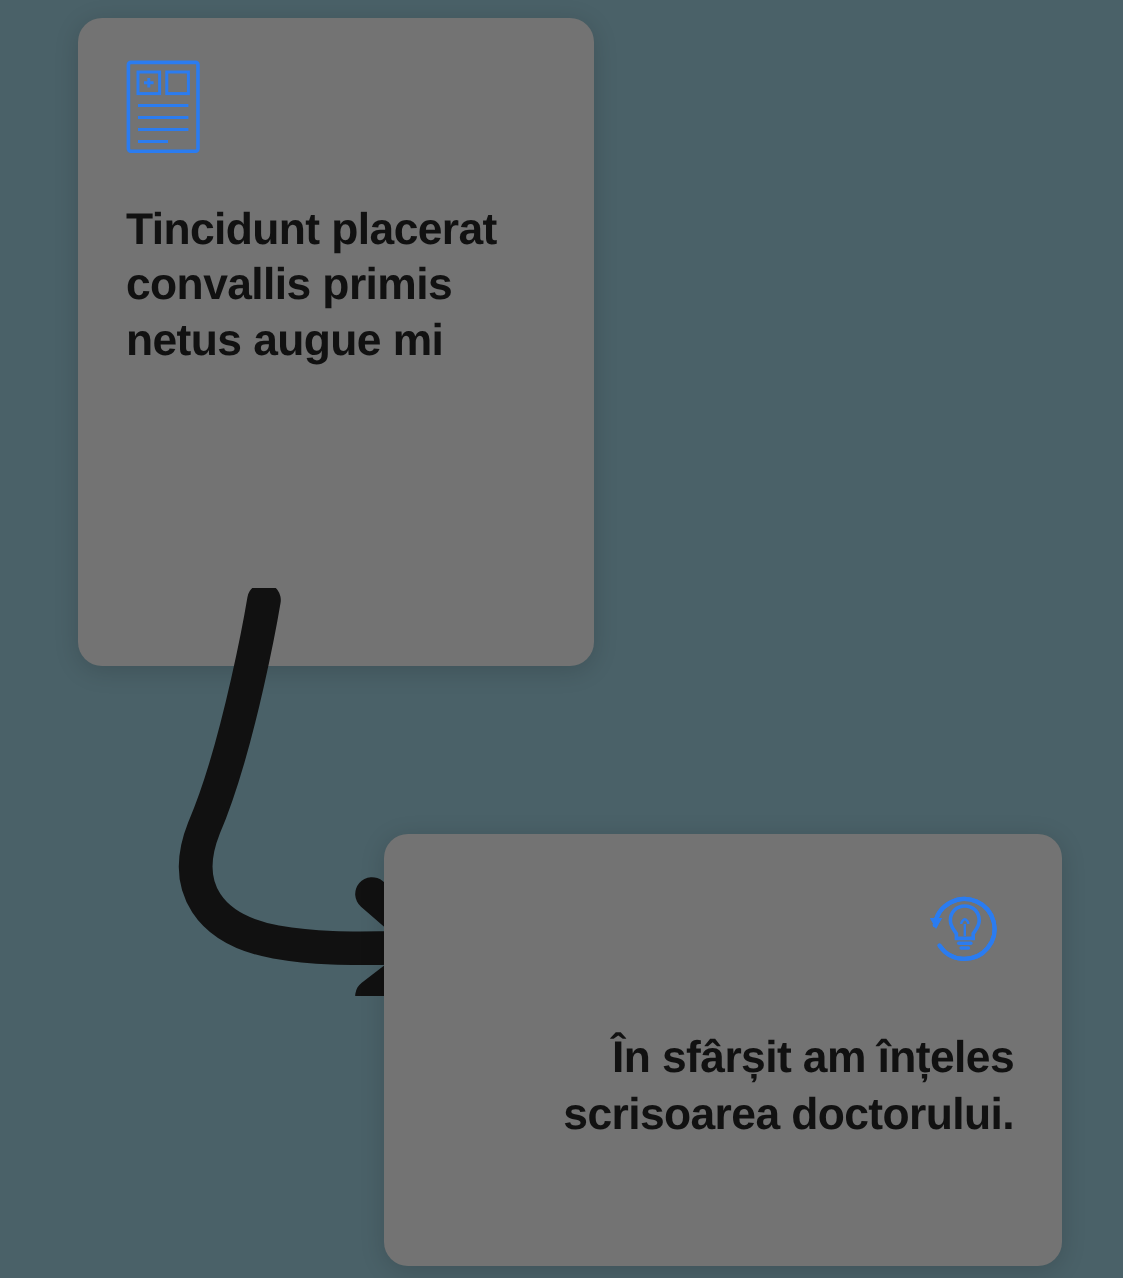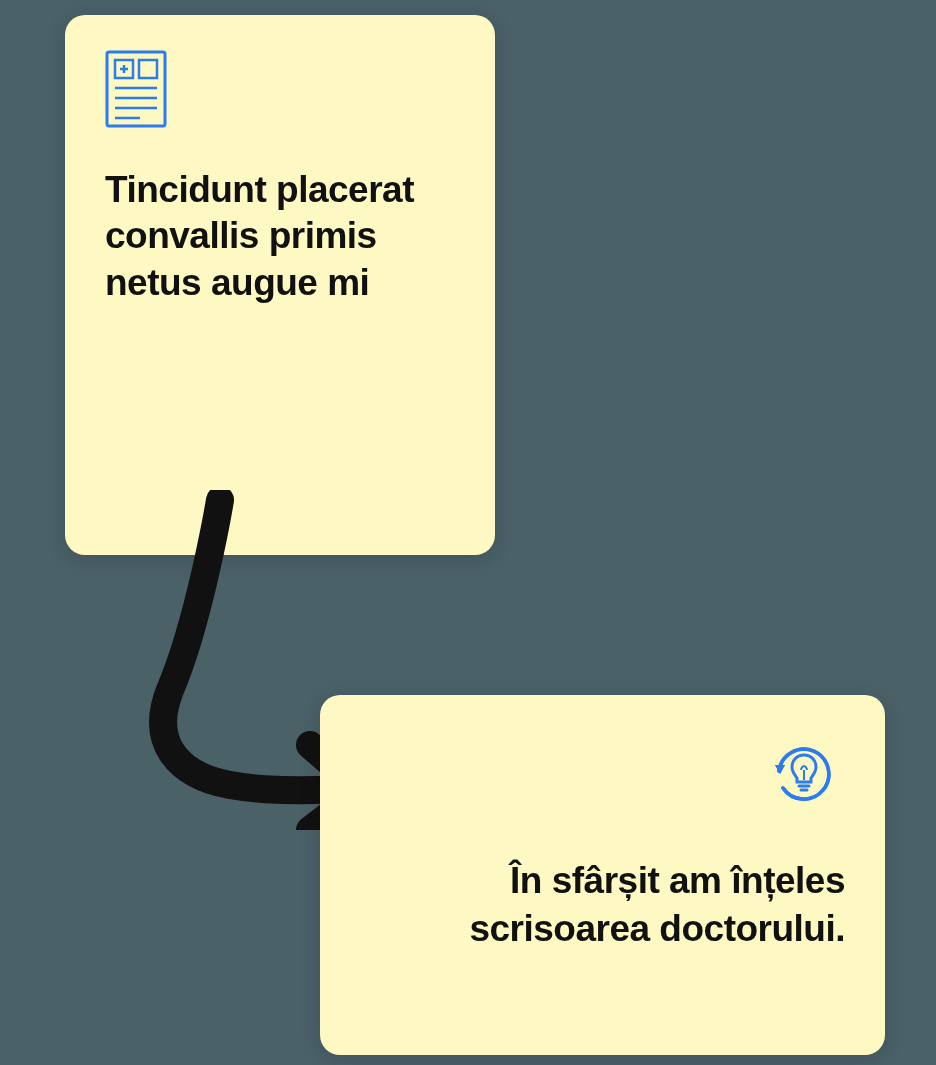--- a/index.html
+++ b/index.html
@@ -6,21 +6,21 @@
   body {
     width: 936px;
     height: 1065px;
     background: #4a6168;
     font-family: Arial, Helvetica, sans-serif;
     position: relative;
     overflow: hidden;
   }
   .card {
     position: absolute;
-    background: #fef9c3;
+    background: #737373;
     border-radius: 20px;
     padding: 35px 40px;
     box-shadow: 0 4px 20px rgba(0,0,0,0.15);
   }
   .card-top {
     left: 65px;
     top: 15px;
     width: 430px;
     height: 540px;
   }

